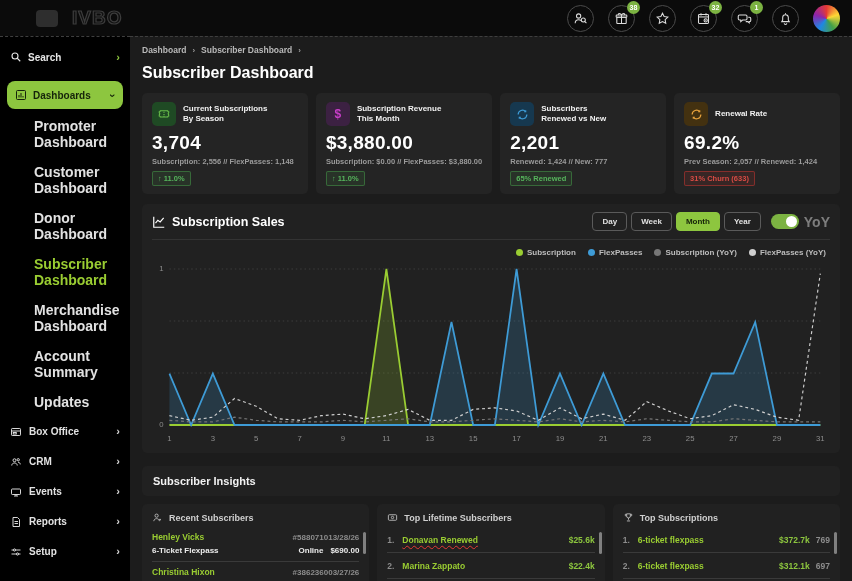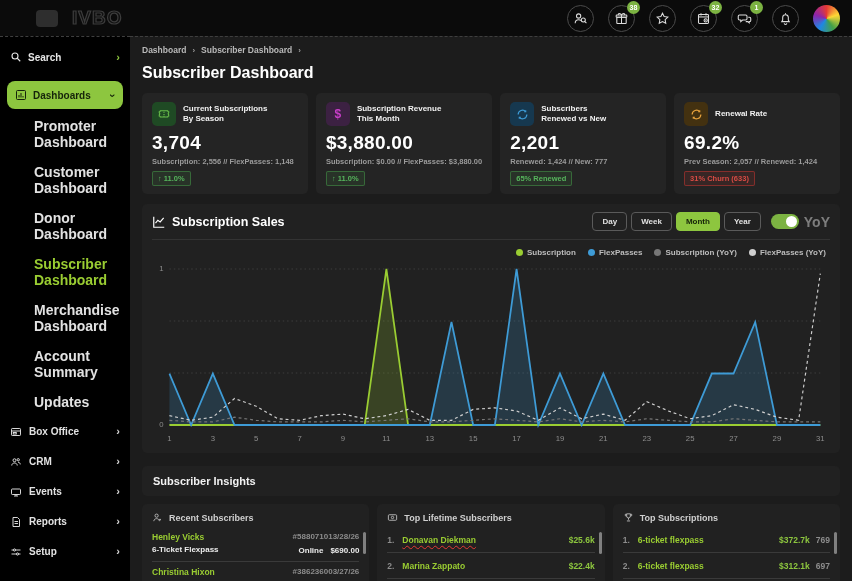--- a/index.html
+++ b/index.html
@@ -85,21 +85,21 @@
   
   .insights-header { background:#212121; border-radius:5px; margin-top:13px; padding:9px 11px;
                      font-size:11px; font-weight:700; color:#f2f2f2; }
   .insights-row { display:grid; grid-template-columns:repeat(3,1fr); gap:8px; margin-top:8px; height:96px; }
   .insight-card { background:#212121; border-radius:5px; padding:8px 10px; position:relative; overflow:hidden; }
   .insight-head { display:flex; align-items:center; gap:6px; font-size:9px; font-weight:700;
                   color:#cfcfcf; margin-bottom:4px; }
   .mini-scroll { position:absolute; right:3px; top:28px; width:3px; height:22px; background:#808080; border-radius:2px; }
 
   .rs-row { border-bottom:1px solid #3a3a3a; padding:5px 0 6px; cursor:pointer; }
-  .rs-line { display:flex; justify-content:space-between; align-items:flex-start; }
+  .rs-line { display:flex; justify-content:space-between; align-items:flex-end; }
   .rs-name { color:#9acd32; font-weight:800; font-size:8.5px; }
   .rs-meta { color:#8d8d8d; font-weight:600; font-size:8px; display:flex; }
   .rs-product { color:#ececec; font-weight:800; font-size:8px; margin-top:3px; }
   .rs-right2 { color:#ececec; font-weight:800; font-size:8px; display:flex; gap:7px; margin-top:4px; }
 
   .lt-row { display:flex; align-items:center; border-bottom:1px solid #3a3a3a; padding:7.5px 0; cursor:pointer; }
   .lt-rank { color:#8d8d8d; font-size:8.5px; font-weight:600; width:15px; flex:none; }
   .lt-name { color:#9acd32; font-weight:700; font-size:8.5px; }
   .lt-name.misspelled { text-decoration:underline wavy #e53935 1px; text-underline-offset:2px; }
   .lt-value { margin-left:auto; color:#8dc63f; font-weight:800; font-size:8.5px; }
@@ -447,21 +447,21 @@
     <div class="insight-card">
       <div class="insight-head">
         <svg viewBox="0 0 24 24" width="11" height="11" fill="none" stroke="#bbb" stroke-width="2">
           <rect x="3" y="6" width="18" height="12" rx="2"></rect>
             <circle cx="12" cy="12" r="2.6"></circle>
         </svg>
         <span>Top Lifetime Subscribers</span>
       </div>
       <div class="lt-row">
         <span class="lt-rank">1.</span>
-        <span class="lt-name misspelled">Donavan Diekman</span>
+        <span class="lt-name misspelled">Donavan Renewed</span>
         <span class="lt-value">$25.6k</span>
       </div>
       <div class="lt-row">
         <span class="lt-rank">2.</span>
         <span class="lt-name">Marina Zappato</span>
         <span class="lt-value">$22.4k</span>
       </div>
       <div class="lt-row">
         
         

